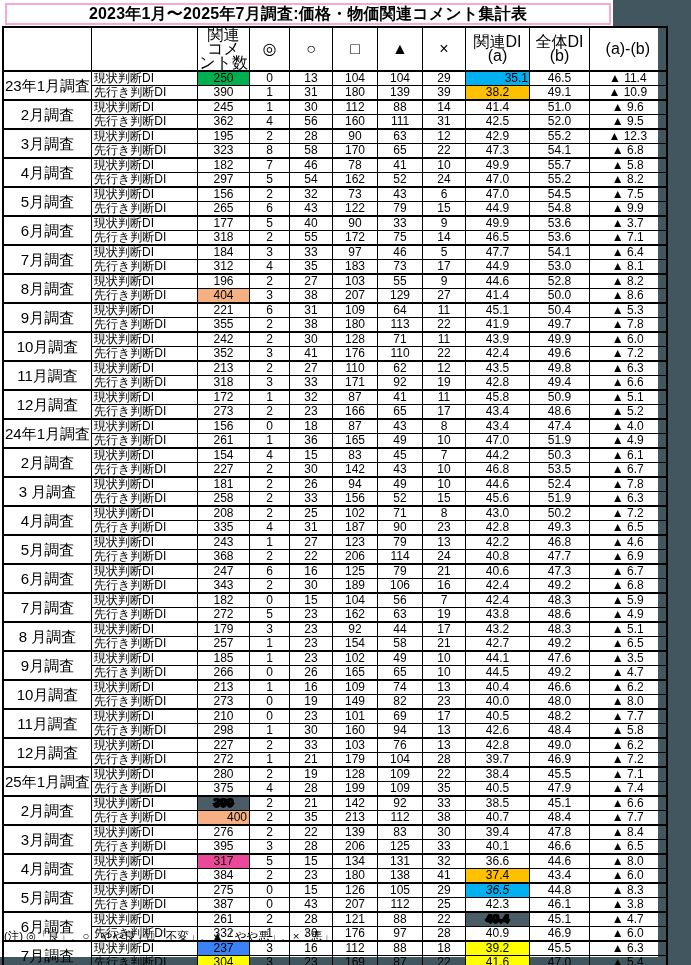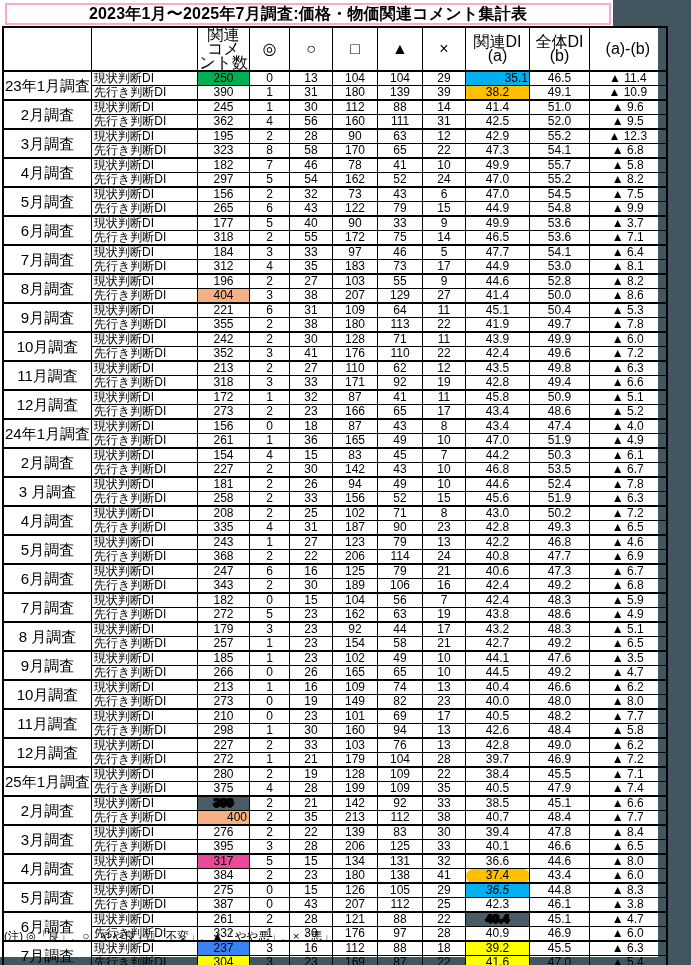--- a/index.html
+++ b/index.html
@@ -794,21 +794,21 @@
         <td>▲ 8.0</td>
       </tr>
       <tr>
         <td class="rowlabel">先行き判断DI</td>
         <td>384</td>
         <td>2</td>
         <td>23</td>
         <td>180</td>
         <td>138</td>
         <td>41</td>
-        <td style="background: rgb(255, 192, 0); border-radius: 7px;">37.4</td>
+        <td style="background: rgb(255, 192, 0);">37.4</td>
         <td>43.4</td>
         <td>▲ 6.0</td>
       </tr>
       <tr class="group-start">
         <td rowspan="2" class="month">5月調査</td>
         <td class="rowlabel">現状判断DI</td>
         <td>275</td>
         <td>0</td>
         <td>15</td>
         <td>126</td>

